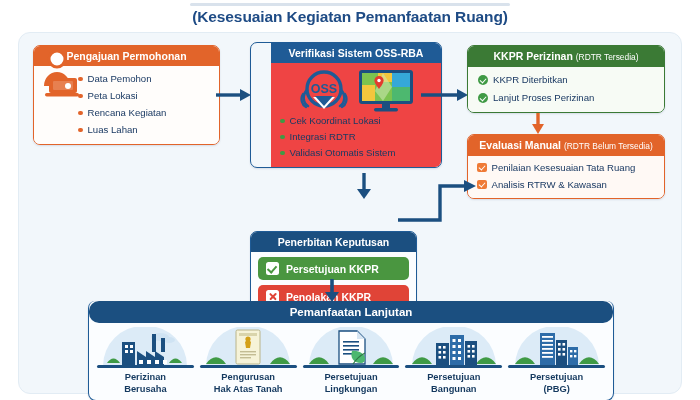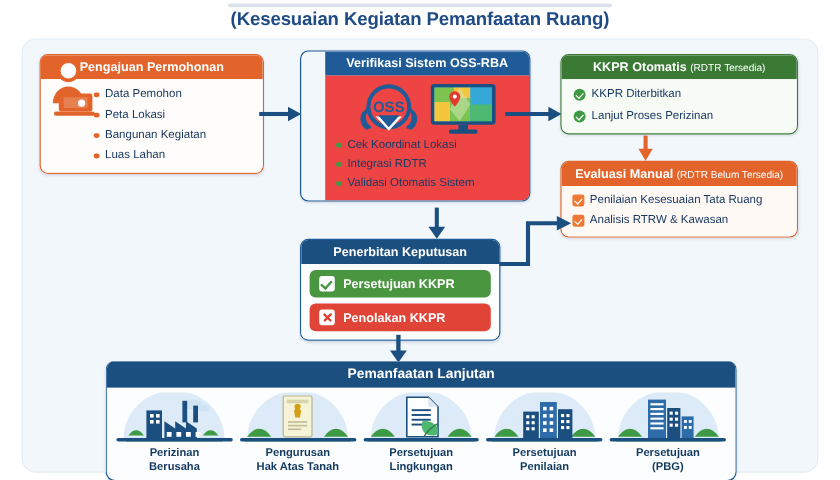--- a/index.html
+++ b/index.html
@@ -57,21 +57,21 @@
 
   
   .ck-circle{width:10px;height:10px;border-radius:50%;background:#3f9a45;flex:none;position:relative;}
   .ck-circle:after{content:"";position:absolute;left:2.6px;top:1.9px;width:3.2px;height:5.2px;
     border:solid #fff;border-width:0 1.5px 1.5px 0;transform:rotate(42deg);}
   .ck-square{width:9.5px;height:9.5px;border-radius:2px;background:#ef7a36;flex:none;position:relative;}
   .ck-square:after{content:"";position:absolute;left:2.6px;top:1.5px;width:3px;height:5px;
     border:solid #fff;border-width:0 1.5px 1.5px 0;transform:rotate(42deg);}
 
   
-  .c-dec{border:1.2px solid #1f5b96;}
+  .c-dec{border:1.2px solid #1f5b96;margin-top:32px;}
   .c-dec .hd{background:#1b4f80;}
   .c-dec .bd{background:#fbfdff;padding:5px 7px 7px;}
   .dec-row{
     display:flex;align-items:center;gap:7px;border-radius:5px;
     padding:5px 8px;margin-bottom:5px;color:#fff;font-size:10.5px;font-weight:bold;
   }
   .dec-row:last-child{margin-bottom:0;}
   .dec-ok{background:#4a9640;}
   .dec-no{background:#e04437;}
   .bx{width:13px;height:13px;border-radius:2.5px;background:#fff;flex:none;position:relative;}
@@ -81,21 +81,21 @@
   .bx.no:before{transform:rotate(45deg);}
   .bx.no:after{transform:rotate(-45deg);}
 
   
   .bottom{
     position:absolute;left:88px;top:301px;width:524px;height:99px;
     border:1.2px solid #1f5b96;border-top:none;border-radius:7px 7px 8px 8px;overflow:hidden;
     background:#fbfdff;box-shadow:0 1px 2px rgba(20,50,90,.12);
   }
   .bottom .hd{
-    background:#1b4f80;color:#fff;font-weight:bold;font-size:11.5px;text-align:center;padding:5px 0 5px;
+    background:#1b4f80;color:#fff;font-weight:bold;font-size:11.5px;text-align:center;padding:5px 0 5px;border-radius:10px;
   }
   .b-row{display:flex;padding:4px 5px 0;}
   .b-item{flex:1;text-align:center;position:relative;}
   .b-ill{height:44px;position:relative;overflow:hidden;}
   .b-arch{
     position:absolute;left:50%;transform:translateX(-50%);bottom:5px;width:84px;height:40px;
     background:#dcebf7;border-radius:42px 42px 0 0;
   }
   .b-ground{position:absolute;left:3px;right:3px;bottom:3px;height:3px;background:#1b4f80;border-radius:2px;}
   .b-lbl{font-size:9.3px;font-weight:bold;color:#14395f;line-height:1.25;padding-top:1px;}
@@ -126,21 +126,21 @@
       <div class="li" style="margin-bottom:5px;">
         <span class="dot-o"></span>
         <span>Data Pemohon</span>
       </div>
       <div class="li" style="margin-bottom:5px;">
         <span class="dot-o"></span>
         <span>Peta Lokasi</span>
       </div>
       <div class="li" style="margin-bottom:5px;">
         <span class="dot-o"></span>
-        <span>Bangunan Kegiatan</span>
+        <span>Rencana Kegiatan</span>
       </div>
       <div class="li">
         <span class="dot-o"></span>
         <span>Luas Lahan</span>
       </div>
     </div>
   </div>
 
   <svg class="arrow" width="36" height="14" style="left:216px;top:88px;">
     <line x1="0" y1="7" x2="25" y2="7" stroke="#1b4f80" stroke-width="3.4"></line>
@@ -194,21 +194,21 @@
     </div>
   </div>
 
   <svg class="arrow" width="48" height="14" style="left:421px;top:88px;">
     <line x1="0" y1="7" x2="37" y2="7" stroke="#1b4f80" stroke-width="3.4"></line>
     <polygon points="36,1 47,7 36,13" fill="#1b4f80"></polygon>
   </svg>
 
   <div class="card c-green" style="left:467px;top:45px;width:196px;">
     <div class="hd">
-      <span>KKPR Otomatis</span>
+      <span>KKPR Perizinan</span>
       <span class="sub">(RDTR Tersedia)</span>
     </div>
     <div class="bd" style="padding:7px 10px 8px;">
       <div class="li" style="margin-bottom:6px;">
         <span class="ck-circle"></span>
         <span>KKPR Diterbitkan</span>
       </div>
       <div class="li">
         <span class="ck-circle"></span>
         <span>Lanjut Proses Perizinan</span>
@@ -378,21 +378,21 @@
               <rect x="61.5" y="23" width="2.6" height="2.6"></rect>
                 <rect x="66" y="23" width="2.6" height="2.6"></rect>
               <rect x="61.5" y="28" width="2.6" height="2.6"></rect>
                 <rect x="66" y="28" width="2.6" height="2.6"></rect>
             </g>
           </svg>
           <div class="b-ground"></div>
         </div>
         <div class="b-lbl">
           <div>Persetujuan</div>
-          <div>Penilaian</div>
+          <div>Bangunan</div>
         </div>
       </div>
 
       <div class="b-item">
         <div class="b-ill">
           <div class="b-arch"></div>
           <svg width="96" height="44" viewBox="0 0 96 44" style="position:absolute;left:50%;transform:translateX(-50%);top:0;">
             <path d="M4 38h88v3H4z" fill="#3f9a45"></path>
             <path d="M6 37c6-9 14-9 20 0z" fill="#3f9a45"></path>
             <path d="M70 37c6-9 14-9 20 0z" fill="#3f9a45"></path>

